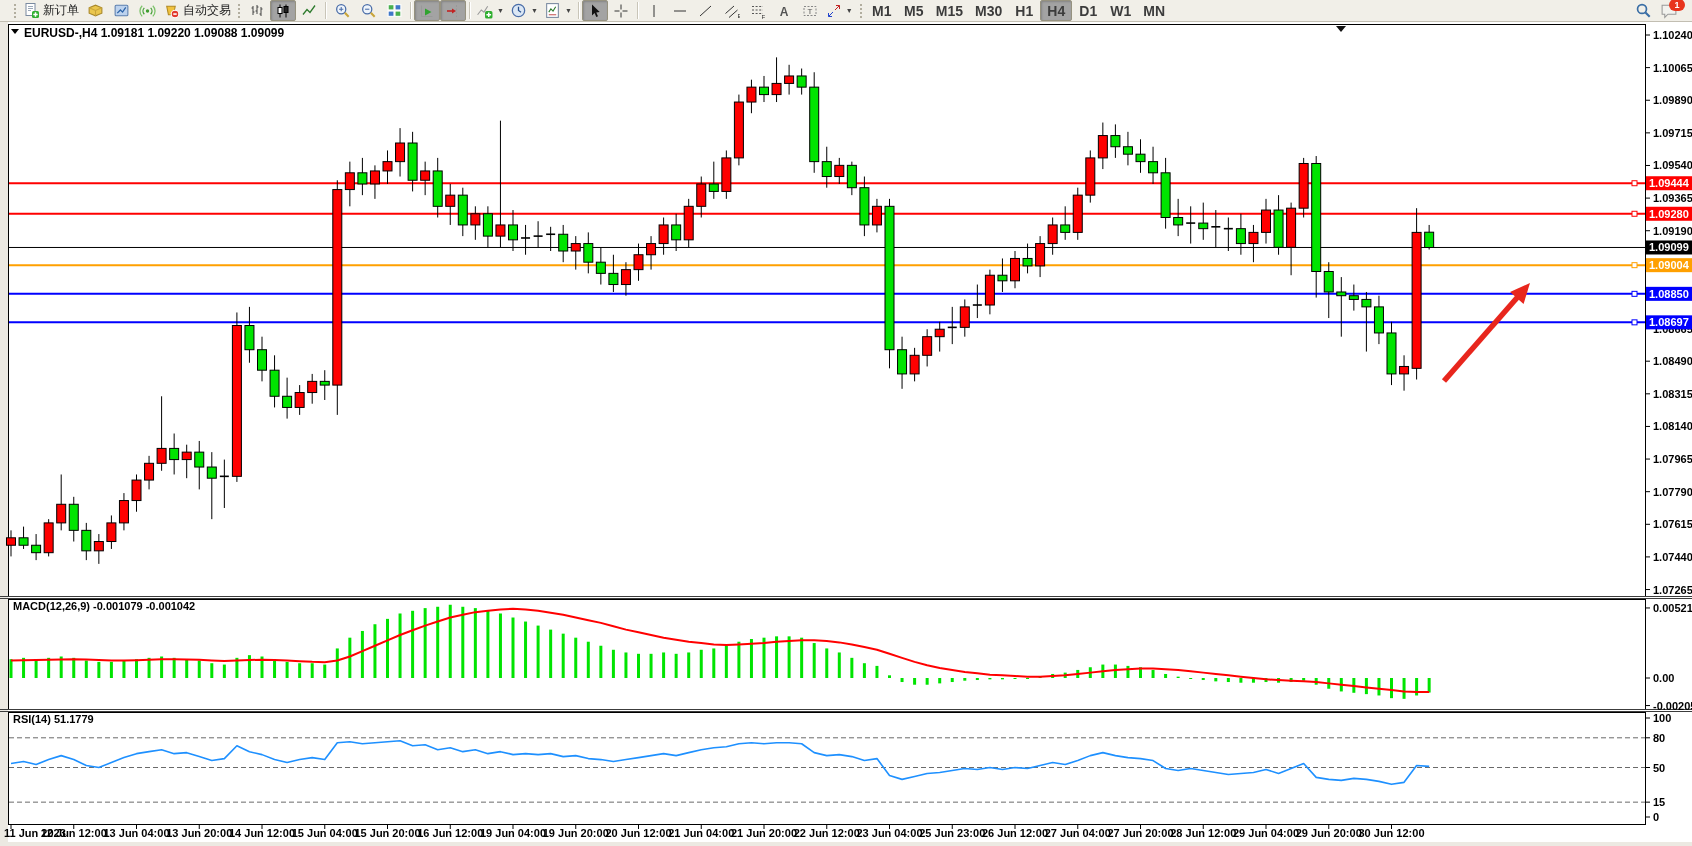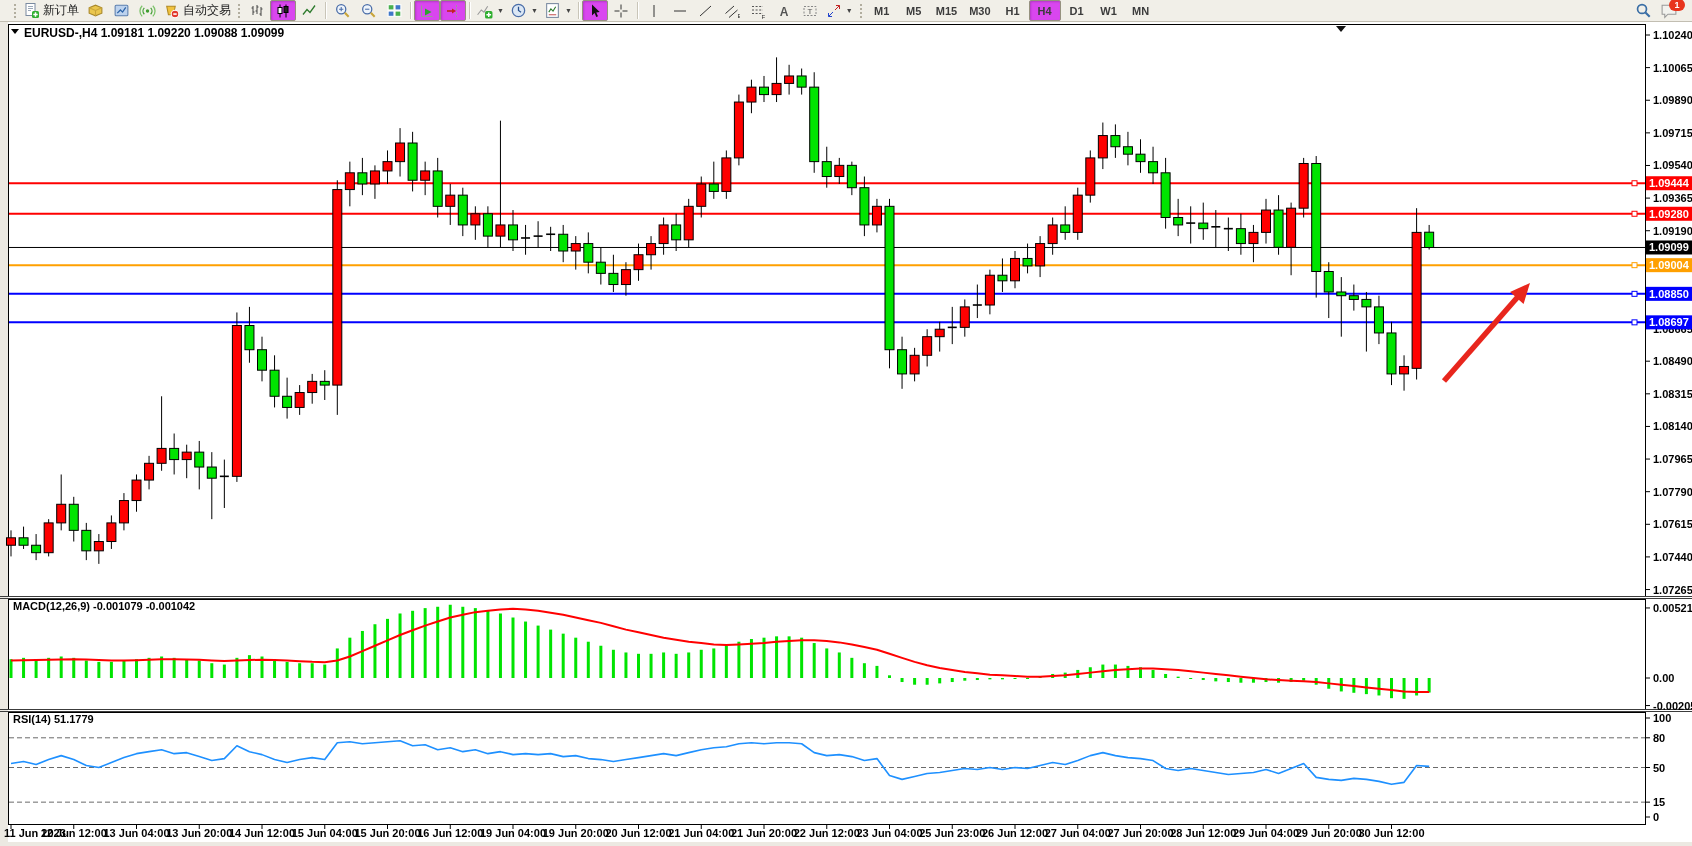--- a/index.html
+++ b/index.html
@@ -3,28 +3,28 @@
 <meta charset="utf-8">
 <style>
 html,body{margin:0;padding:0;background:#d9d6cd;}
 #app{position:relative;width:1692px;height:846px;background:#fff;overflow:hidden;
      font-family:"Liberation Sans","DejaVu Sans",sans-serif;}
 #chart-svg{position:absolute;left:0;top:0;}
 #toolbar{position:absolute;left:0;top:0;width:1692px;height:22px;background:#f1efe8;
   border-bottom:1px solid #c2beb2;display:flex;align-items:center;padding:0 10px;box-sizing:border-box;z-index:5;}
 .tb-btn{height:19px;min-width:20px;display:flex;align-items:center;justify-content:center;gap:3px;
   padding:0 2px;border:1px solid transparent;border-radius:2px;color:#222;flex:none;}
-.tb-btn.pressed{background:#d946ef;border-color:#96927f;box-shadow:inset 1px 1px 2px rgba(0,0,0,.18);}
+.tb-btn.pressed{background:#a3a3a3;border-color:#96927f;box-shadow:inset 1px 1px 2px rgba(0,0,0,.18);}
 .tb-label{font-size:12px;white-space:nowrap;}
 .caret{font-size:7px;color:#444;margin-left:1px;}
 .sep{width:1px;height:17px;background:#c9c5b8;box-shadow:1px 0 0 #fff;margin:0 3px;flex:none;}
 .grip{width:4px;height:16px;margin:0 3px;flex:none;background-image:radial-gradient(circle,#b2ae9f 36%,transparent 40%);
   background-size:4px 4px;background-repeat:repeat-y;}
 .spacer{flex:1;}
-.tf{font-size:11px;font-weight:700;color:#3c3c3c;padding:0 5px;}
+.tf{font-size:14px;font-weight:700;color:#3c3c3c;padding:0 5px;}
 .chat-wrap{position:relative;flex:none;}
 .chat-badge{position:absolute;top:-2px;right:-4px;min-width:12px;height:12px;border-radius:7px;background:#e8341c;
   color:#fff;font-size:9px;font-weight:700;display:flex;align-items:center;justify-content:center;padding:0 2px;}
 .icon{flex:none;display:block;}
 </style>
 </head>
 <body>
 
 <div id="app">
 

